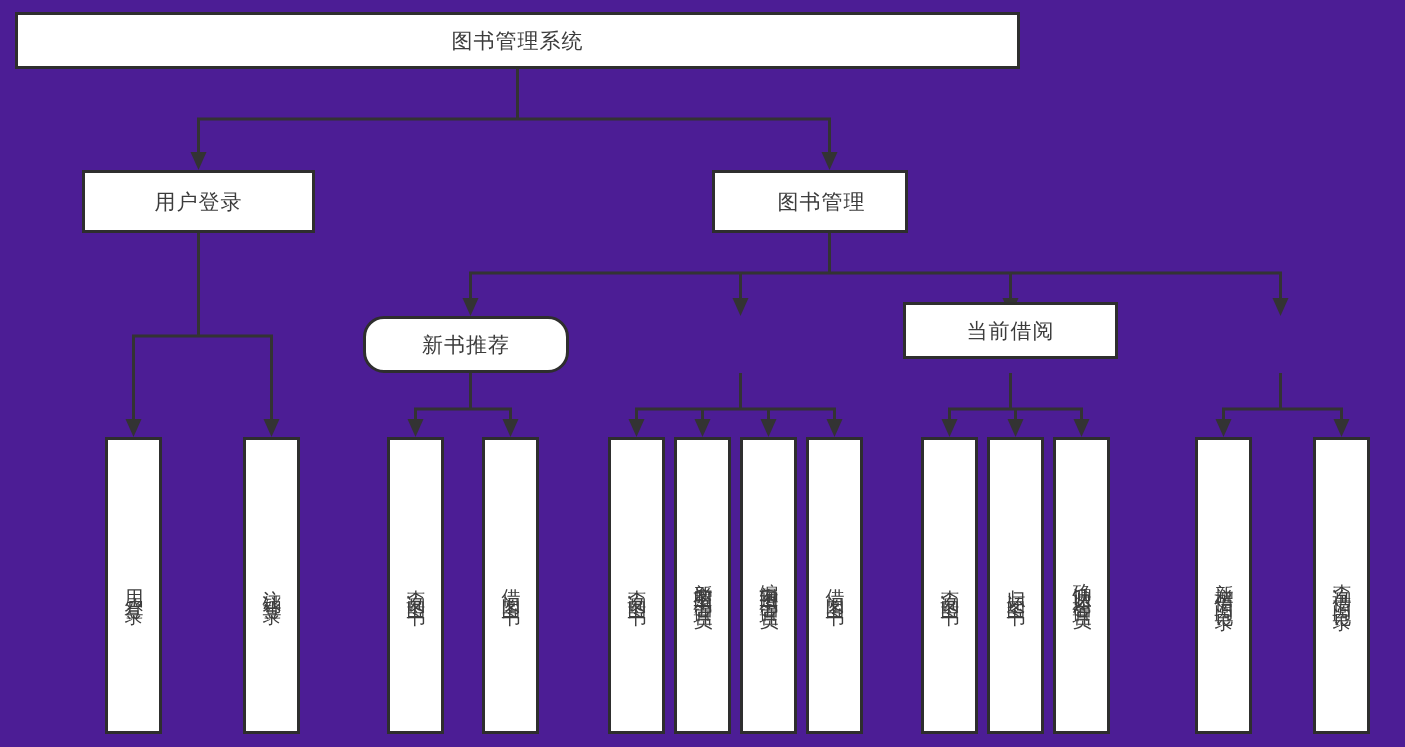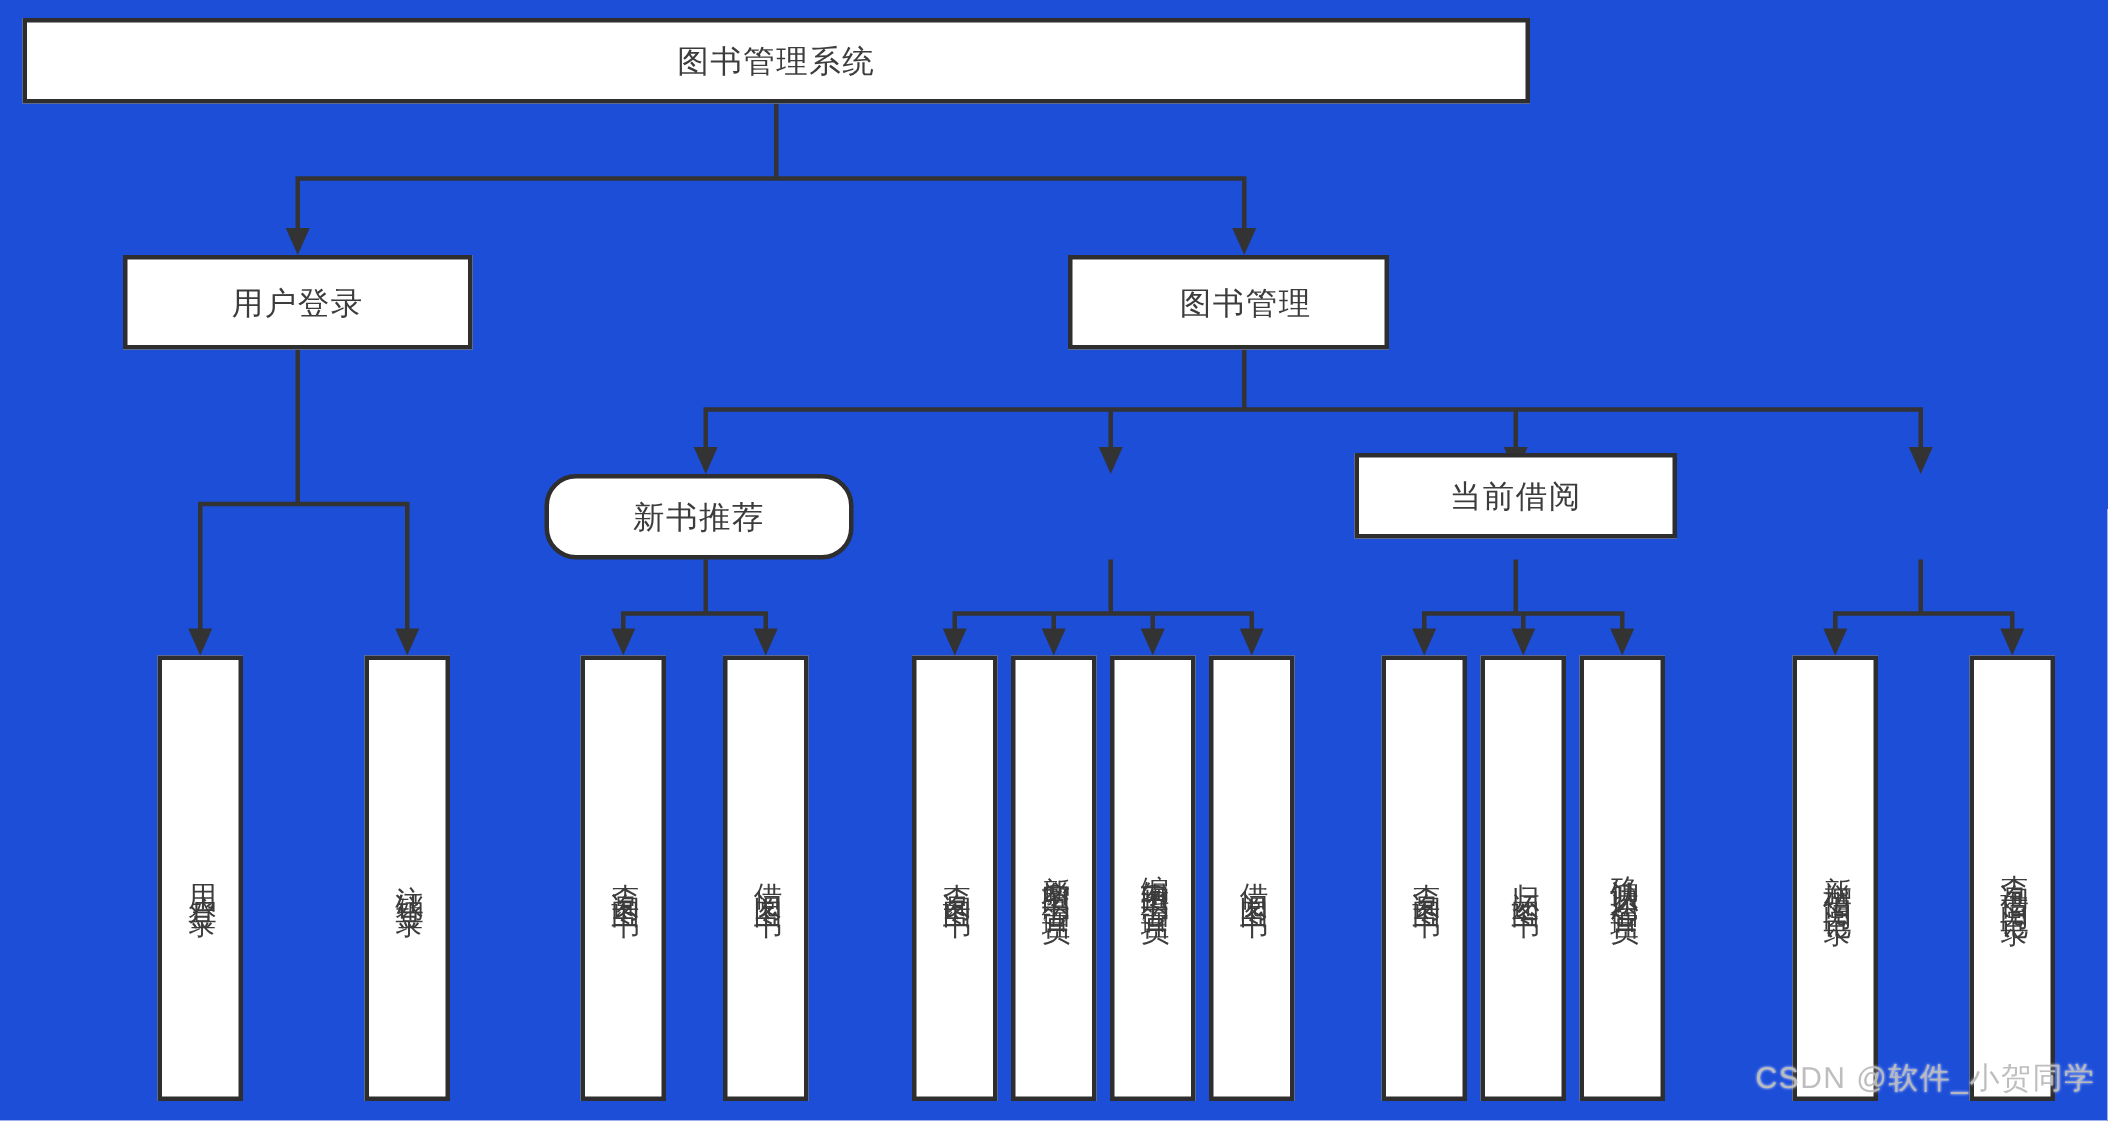--- a/index.html
+++ b/index.html
@@ -1,19 +1,19 @@
 <!DOCTYPE html>
 <html><head>
 <meta charset="utf-8">
 <style>
   html,body { margin:0; padding:0; background:#ffffff; }
   #stage {
     position:relative;
     width:1405px; height:747px;
-    background:#1d4ed8;
+    background:#4c1d95;
     font-family:"Liberation Sans","DejaVu Sans",sans-serif;
     overflow:hidden;
   }
   #connectors { position:absolute; left:0; top:0; width:1405px; height:747px; }
   .box {
     position:absolute;
     box-sizing:border-box;
     background:#ffffff;
     border:3px solid #2e2e2e;
     display:flex;
@@ -33,21 +33,21 @@
     color:#3c3c3c;
     letter-spacing:6px;
     line-height:1.1;
   }
   .leaf { top:437px; width:57px; height:297px; }
   .leaf.long .vlabel { letter-spacing:4px; font-size:19px; }
 
   
   #root-box   { left:15px;  top:12px;  width:1005px; height:57px; }
   #n-user     { left:82px;  top:170px; width:233px;  height:63px; }
-  #n-mgmt     { left:712px; top:170px; width:214px;  height:63px;padding-left:23px; }
+  #n-mgmt     { left:712px; top:170px; width:196px;  height:63px;padding-left:23px; }
   #n-newbook  { left:363px; top:316px; width:206px;  height:57px;border-radius:21px; }
   #n-borrow   { left:633px; top:316px; width:215px;  height:57px; }
   #n-current  { left:903px; top:302px; width:215px;  height:57px; }
   #n-records  { left:1173px;top:316px; width:215px;  height:57px; }
 
   #l-a1 { left:105px; }  #l-a2 { left:243px; }
   #l-b1 { left:387px; }  #l-b2 { left:482px; }
   #l-c1 { left:608px; }  #l-c2 { left:674px; }  #l-c3 { left:740px; }  #l-c4 { left:806px; }
   #l-d1 { left:921px; }  #l-d2 { left:987px; }  #l-d3 { left:1053px; }
   #l-e1 { left:1195px; } #l-e2 { left:1313px; }
@@ -163,14 +163,13 @@
     <span class="vlabel">确认归还（管理员）</span>
   </div>
 
   <div class="box leaf" id="l-e1">
     <span class="vlabel">新增借阅记录</span>
   </div>
   <div class="box leaf" id="l-e2">
     <span class="vlabel">查询借阅记录</span>
   </div>
 
-  <div id="watermark">CSDN @软件_小贺同学</div>
 </div>
 
 </body></html>

